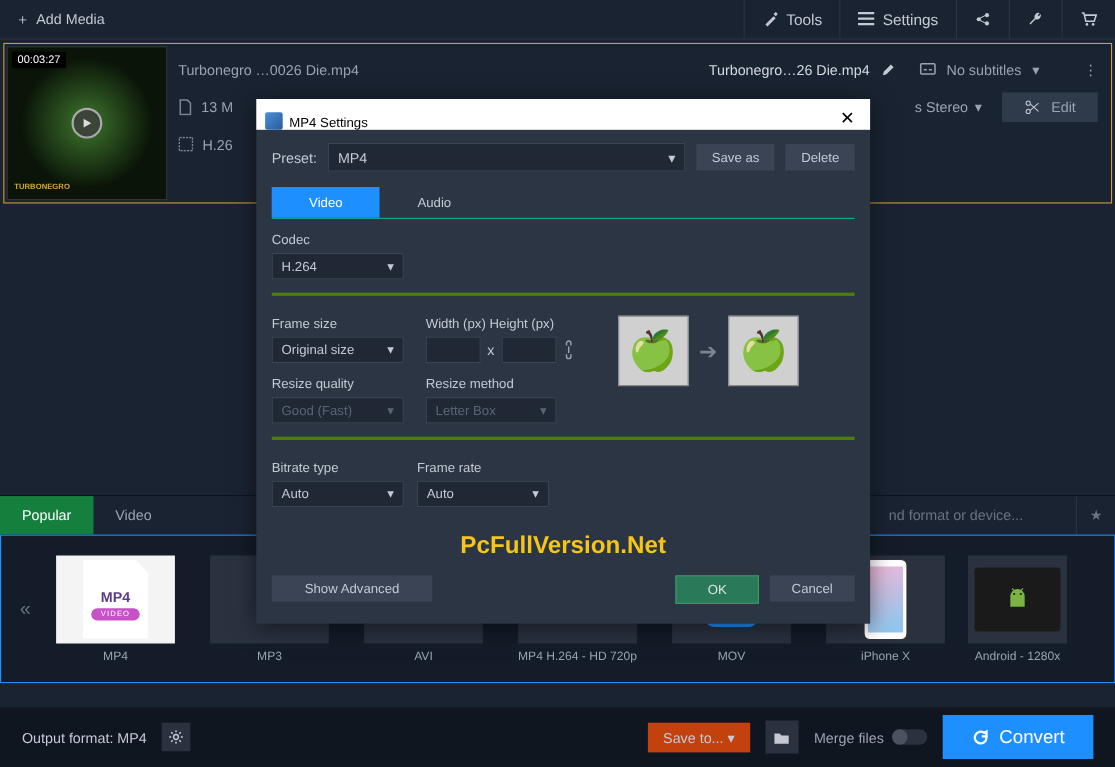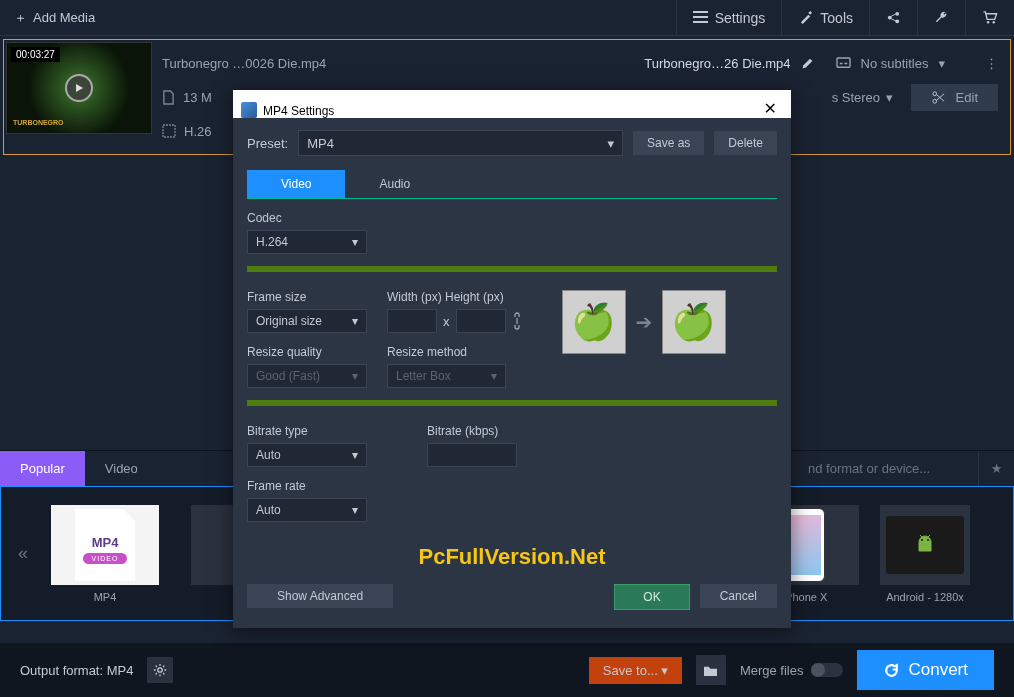--- a/index.html
+++ b/index.html
@@ -3,33 +3,33 @@
 <meta charset="utf-8">
 <style>
 *{box-sizing:border-box;margin:0;padding:0;font-family:Segoe UI,Arial,sans-serif}
 body{background:#1a2332;color:#c4c9d4;font-size:13px;overflow:hidden;width:1014px;height:697px}
 .topbar{height:36px;background:#1a2332;display:flex;align-items:center;border-bottom:1px solid #2a3544}
 .add-media{padding:0 14px;color:#c4c9d4;display:flex;align-items:center;gap:6px;height:100%;cursor:pointer}
 .top-right{margin-left:auto;display:flex;height:100%}
 .top-btn{padding:0 16px;display:flex;align-items:center;gap:7px;cursor:pointer;border-left:1px solid #2a3544;font-size:14px}
 .top-icon-btn{padding:0 16px;display:flex;align-items:center;cursor:pointer;border-left:1px solid #2a3544}
 .file-row{display:flex;align-items:flex-start;border:1px solid #d49a3a;margin:3px;padding:2px}
-.thumb{width:146px;height:92px;background:radial-gradient(circle,#3a6e2a 5%,#0a1408 60%);position:relative;border:1px solid #333}
+.thumb{width:146px;height:140px;background:radial-gradient(circle,#3a6e2a 5%,#0a1408 60%);position:relative;border:1px solid #333}
 .thumb-time{position:absolute;top:4px;left:4px;background:#000;color:#fff;font-size:10px;padding:2px 5px}
 .thumb-play{position:absolute;top:50%;left:50%;transform:translate(-50%,-50%);width:28px;height:28px;border-radius:50%;background:rgba(60,60,60,.8);border:2px solid #aaa;display:flex;align-items:center;justify-content:center}
 .thumb-title{position:absolute;bottom:6px;left:6px;color:#d4a838;font-size:7px;font-weight:bold;line-height:1.1}
 .file-info{flex:1;padding:6px 10px}
 .file-line1{display:flex;align-items:center;gap:10px;height:30px;color:#9aa3b2}
 .file-line1 .output-name{color:#d4d9e2;margin-left:auto}
 .file-meta{display:flex;align-items:center;gap:8px;height:30px;color:#9aa3b2;margin-top:4px}
 .audio-sel{margin-left:auto;display:flex;align-items:center;gap:6px}
 .edit-btn{background:#2f3a4a;padding:6px 20px;margin-left:10px;display:flex;align-items:center;gap:10px;cursor:pointer}
 .tabs-row{position:absolute;left:0;right:0;top:450px;height:36px;display:flex;background:#1a2332;border-top:1px solid #0d1420}
 .tab{padding:0 20px;display:flex;align-items:center;cursor:pointer;color:#9aa3b2}
-.tab.active{background:#8b5cf6;color:#fff}
+.tab.active{background:#15803d;color:#fff}
 .search-box{margin-left:auto;width:180px;padding:0 10px;color:#6a7382;display:flex;align-items:center}
 .fav-tab{width:36px;display:flex;align-items:center;justify-content:center;border-left:1px solid #2a3544}
 .formats-panel{position:absolute;left:0;right:0;top:486px;height:135px;background:#131c28;border:1px solid #1e8fff;display:flex;align-items:center;padding:0 10px}
 .nav-arrow{width:24px;color:#6a7382;font-size:18px;cursor:pointer;text-align:center}
 .format-item{width:140px;text-align:center;cursor:pointer}
 .format-card{width:108px;height:80px;background:#2a3240;margin:0 auto 6px;display:flex;align-items:center;justify-content:center;position:relative;overflow:hidden}
 .format-item.sel .format-card{background:#f4f4f4}
 .format-label{font-size:11px;color:#9aa3b2}
 .bottom-bar{position:absolute;left:0;right:0;bottom:0;height:54px;background:#0f1620;display:flex;align-items:center;padding:0 20px;gap:14px}
 .output-fmt{color:#c4c9d4}
@@ -44,21 +44,21 @@
 .dialog-title{background:#fff;color:#000;height:28px;display:flex;align-items:flex-end;padding:0 8px;font-size:12px}
 .dialog-title-icon{width:16px;height:16px;background:linear-gradient(135deg,#4a90d9,#2a5a9a);margin-right:6px;border-radius:2px}
 .dialog-close{margin-left:auto;font-size:16px;cursor:pointer;padding:0 6px}
 .dialog-body{padding:12px 14px}
 .preset-row{display:flex;align-items:center;gap:10px;margin-bottom:14px}
 .preset-sel{flex:1;background:#1f2834;border:1px solid #3a4454;height:26px;padding:0 8px;display:flex;align-items:center;justify-content:space-between}
 .dlg-btn{background:#3a4454;padding:5px 14px;cursor:pointer;font-size:12px}
 .dlg-tabs{display:flex;border-bottom:1px solid #00b894}
 .dlg-tab{padding:7px 34px;cursor:pointer;font-size:12px}
 .dlg-tab.active{background:#1e8fff;color:#fff}
-.section{padding:12px 0;border-bottom:6px solid #4d7c0f}
+.section{padding:12px 0;border-bottom:3px solid #4d7c0f}
 .field-row{display:flex;align-items:center;gap:20px;margin-top:6px}
 .field-group{display:flex;flex-direction:column;gap:5px}
 .field-label{font-size:12px;color:#c4c9d4}
 .select{background:#1f2834;border:1px solid #3a4454;height:24px;padding:0 8px;display:flex;align-items:center;justify-content:space-between;font-size:12px;min-width:110px}
 .select.disabled{color:#5a6474}
 .num-input{background:#1f2834;border:1px solid #3a4454;height:24px;width:50px;padding:0 6px;font-size:12px}
 .preview-row{display:flex;align-items:center;gap:10px;margin-left:20px}
 .apple{width:64px;height:64px;background:#d0d0d0;border:1px solid #888;display:flex;align-items:center;justify-content:center;font-size:36px}
 .arrow-icon{color:#7a8494;font-size:20px}
 .watermark{color:#f5c518;font-size:22px;font-weight:bold;text-align:center;padding:10px 0}
@@ -77,33 +77,33 @@
 <body>
 
 <div class="topbar">
   <div class="add-media">
     <span>＋</span>
     <span>Add Media</span>
   </div>
   <div class="top-right">
     <div class="top-btn">
       <span>
+        <svg width="15" height="15" viewBox="0 0 16 16">
+            <path d="M3 13l8-8 2 2-8 8-2-2zM11 3l2-2 2 2-2 2z" fill="#c4c9d4"></path>
+          </svg>
+      </span>
+      <span>Tools</span>
+    </div>
+    <div class="top-btn">
+      <span>
         <svg width="15" height="13" viewBox="0 0 15 13">
             <path d="M0 1h15M0 6h15M0 11h15" stroke="#c4c9d4" stroke-width="2"></path>
           </svg>
       </span>
       <span>Settings</span>
-    </div>
-    <div class="top-btn">
-      <span>
-        <svg width="15" height="15" viewBox="0 0 16 16">
-            <path d="M3 13l8-8 2 2-8 8-2-2zM11 3l2-2 2 2-2 2z" fill="#c4c9d4"></path>
-          </svg>
-      </span>
-      <span>Tools</span>
     </div>
     <div class="top-icon-btn">
       <span>
         <svg width="15" height="15" viewBox="0 0 16 16">
             <circle cx="4" cy="8" r="2" fill="#c4c9d4"></circle>
             <circle cx="12" cy="4" r="2" fill="#c4c9d4"></circle>
             <circle cx="12" cy="12" r="2" fill="#c4c9d4"></circle>
             <path d="M5 7l6-3M5 9l6 3" stroke="#c4c9d4"></path>
           </svg>
       </span>
@@ -354,39 +354,35 @@
         <div class="preview-row">
           <div class="apple">🍏</div>
           <span class="arrow-icon">➔</span>
           <div class="apple">🍏</div>
         </div>
       </div>
     </div>
 
     <div class="section" style="border-bottom:none">
       <div class="field-row" style="align-items:flex-start">
-        <div style="display:flex;flex-direction:column;gap:12px">
+        <div style="display:flex;flex-direction:row;gap:12px">
           <div class="field-group">
             <span class="field-label">Bitrate type</span>
             <div class="select" style="width:120px">
               <span>Auto</span>
               <span>▾</span>
             </div>
           </div>
           <div class="field-group">
             <span class="field-label">Frame rate</span>
             <div class="select" style="width:120px">
               <span>Auto</span>
               <span>▾</span>
             </div>
           </div>
-        </div>
-        <div class="field-group" style="margin-left:40px">
-          <span class="field-label">Bitrate (kbps)</span>
-          <input class="num-input" style="width: 90px;">
         </div>
       </div>
     </div>
 
     <div class="watermark">PcFullVersion.Net</div>
 
     <div class="dialog-footer">
       <div class="dlg-btn" style="padding:5px 30px">Show Advanced</div>
       <div class="ok-btn">OK</div>
       <div class="cancel-btn">Cancel</div>

